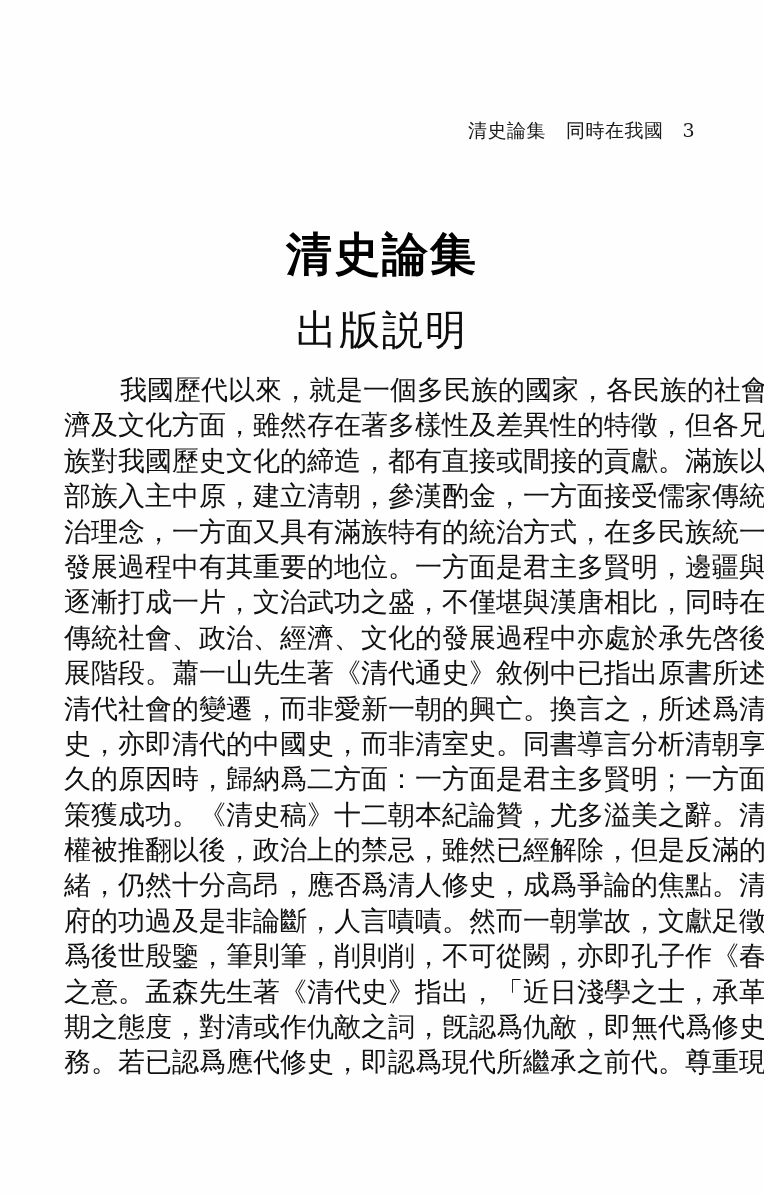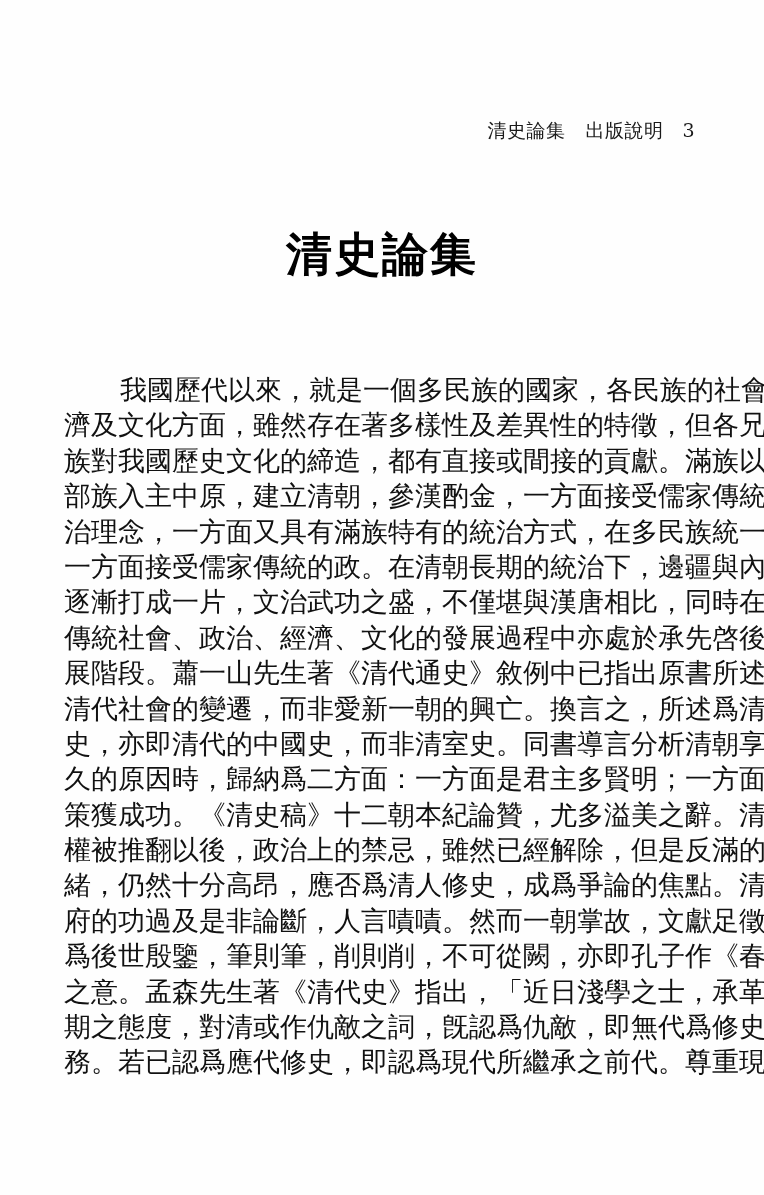--- a/index.html
+++ b/index.html
@@ -101,35 +101,36 @@
   }
 </style>
 </head>
 <body>
 
 <div class="page">
 
   <div class="running-header">
     <span class="hdr-book">清史論集</span>
     <span class="hdr-gap-1"></span>
-    <span class="hdr-section">出版說明</span>
+    <span class="hdr-section">同時在我國</span>
     <span class="hdr-gap-2"></span>
     <span class="hdr-pageno">3</span>
   </div>
 
   <h1 class="doc-title">清史論集</h1>
 
+  <h2 class="doc-subtitle">出版説明</h2>
 
   <div class="body-block">
       <div class="body-line"><span class="ind"></span><span>我國歷代以來，就是一個多民族的國家，各民族的社會、經</span></div>
       <div class="body-line"><span>濟及文化方面，雖然存在著多樣性及差異性的特徵，但各兄弟民</span></div>
       <div class="body-line"><span>族對我國歷史文化的締造，都有直接或間接的貢獻。滿族以非漢</span></div>
       <div class="body-line"><span>部族入主中原，建立清朝，參漢酌金，一方面接受儒家傳統的政</span></div>
       <div class="body-line"><span>治理念，一方面又具有滿族特有的統治方式，在多民族統一國家</span></div>
-      <div class="body-line"><span>一方面接受儒家傳統的政。在清朝長期的統治下，</span><span class="emph">邊疆</span><span>與內地</span></div>
+      <div class="body-line"><span>發展過程中有其重要的地位。一方面是君主多賢明，</span><span class="emph">邊疆</span><span>與內地</span></div>
       <div class="body-line"><span>逐漸打成一片，文治武功之盛，不僅堪與漢唐相比，同時在我國</span></div>
       <div class="body-line"><span>傳統社會、政治、經濟、文化的發展過程中亦處於承先啓後的發</span></div>
       <div class="body-line"><span>展階段。蕭一山先生著《清代通史》敘例中已指出原書所述，爲</span></div>
       <div class="body-line"><span>清代社會的變遷，而非愛新一朝的興亡。換言之，所述爲清國</span></div>
       <div class="body-line"><span>史，亦即清代的中國史，而非清室史。同書導言分析清朝享國長</span></div>
       <div class="body-line"><span>久的原因時，歸納爲二方面：一方面是君主多賢明；一方面是政</span></div>
       <div class="body-line"><span>策獲成功。《清史稿》十二朝本紀論贊，尤多溢美之辭。清朝政</span></div>
       <div class="body-line"><span>權被推翻以後，政治上的禁忌，雖然已經解除，但是反滿的清</span></div>
       <div class="body-line"><span>緒，仍然十分高昂，應否爲清人修史，成爲爭論的焦點。清朝政</span></div>
       <div class="body-line"><span>府的功過及是非論斷，人言嘖嘖。然而一朝掌故，文獻足徵，可</span></div>

